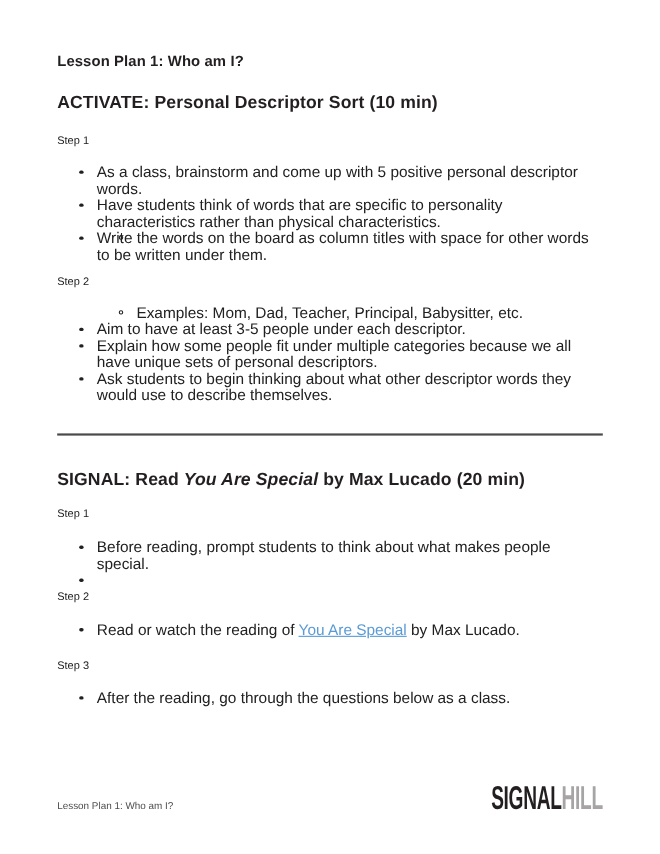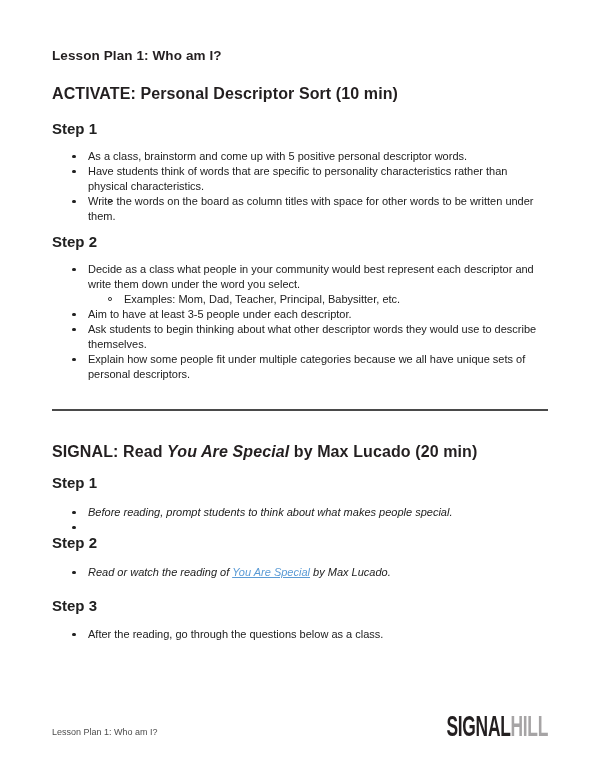--- a/index.html
+++ b/index.html
@@ -19,30 +19,30 @@
     color: #231f20; letter-spacing: 0.1px;
   }
   .section-heading {
     font-size: 16px; line-height: 13px; font-weight: bold;
     color: #231f20; letter-spacing: 0.1px;
   }
   .section-heading em { font-style: italic; }
   .h-activate { margin-top: 23px; }
   .h-acquire  { margin-top: 34px; }
 
-  .step-label { font-size: 15px; line-height: 15px; font-weight: bold; color: #212121; }
+  .step-label { font-size: 10px; line-height: 15px; font-weight: normal; color: #212121; }
   .m21 { margin-top: 21px; }
   .m10 { margin-top: 10px; }
   .m17 { margin-top: 17px; }
   .m15 { margin-top: 15px; }
   .m18 { margin-top: 18px; }
 
-  ul.blist { list-style: none; font-size: 11px; line-height: 15px; color: #212121; }
+  ul.blist { list-style: none; font-size: 14px; line-height: 15px; color: #212121; }
   ul.blist.m13 { margin-top: 13px; }
-  ul.blist.m15 { margin-top: 15px; font-style: italic; }
+  ul.blist.m15 { margin-top: 15px; }
   ul.blist.m14 { margin-top: 14px; }
 
   li.b1 { position: relative; padding-left: 36px; }
   li.b1 > .marker {
     position: absolute; left: 20px; top: 5.5px;
     width: 3.5px; height: 3.5px; border-radius: 50%;
     background: #212121;
   }
   li.b2 { position: relative; padding-left: 72px; }
   li.b2 > .marker {
@@ -97,39 +97,35 @@
     </li>
     <li class="b1">
       <span class="marker"></span>
       <span>Write the words on the board as column titles with space for other words to be written under them.</span>
     </li>
   </ul>
 
   <p class="step-label m10">Step 2</p>
 
   <ul class="blist m13">
-    <li class="b1">
-      <span class="marker"></span>
-      <span>Decide as a class what people in your community would best represent each descriptor and write them down under the word you select.</span>
-    </li>
     <li class="b2">
       <span class="marker"></span>
       <span>Examples: Mom, Dad, Teacher, Principal, Babysitter, etc.</span>
     </li>
     <li class="b1">
       <span class="marker"></span>
       <span>Aim to have at least 3-5 people under each descriptor.</span>
     </li>
     <li class="b1">
       <span class="marker"></span>
-      <span>Ask students to begin thinking about what other descriptor words they would use to describe themselves.</span>
+      <span>Explain how some people fit under multiple categories because we all have unique sets of personal descriptors.</span>
     </li>
     <li class="b1">
       <span class="marker"></span>
-      <span>Explain how some people fit under multiple categories because we all have unique sets of personal descriptors.</span>
+      <span>Ask students to begin thinking about what other descriptor words they would use to describe themselves.</span>
     </li>
   </ul>
 
   <hr class="divider">
 
   <h2 class="section-heading h-acquire"><span>SIGNAL: Read </span><em>You Are Special</em><span> by Max Lucado (20 min)</span></h2>
 
   <p class="step-label m17">Step 1</p>
 
   <ul class="blist m15">

